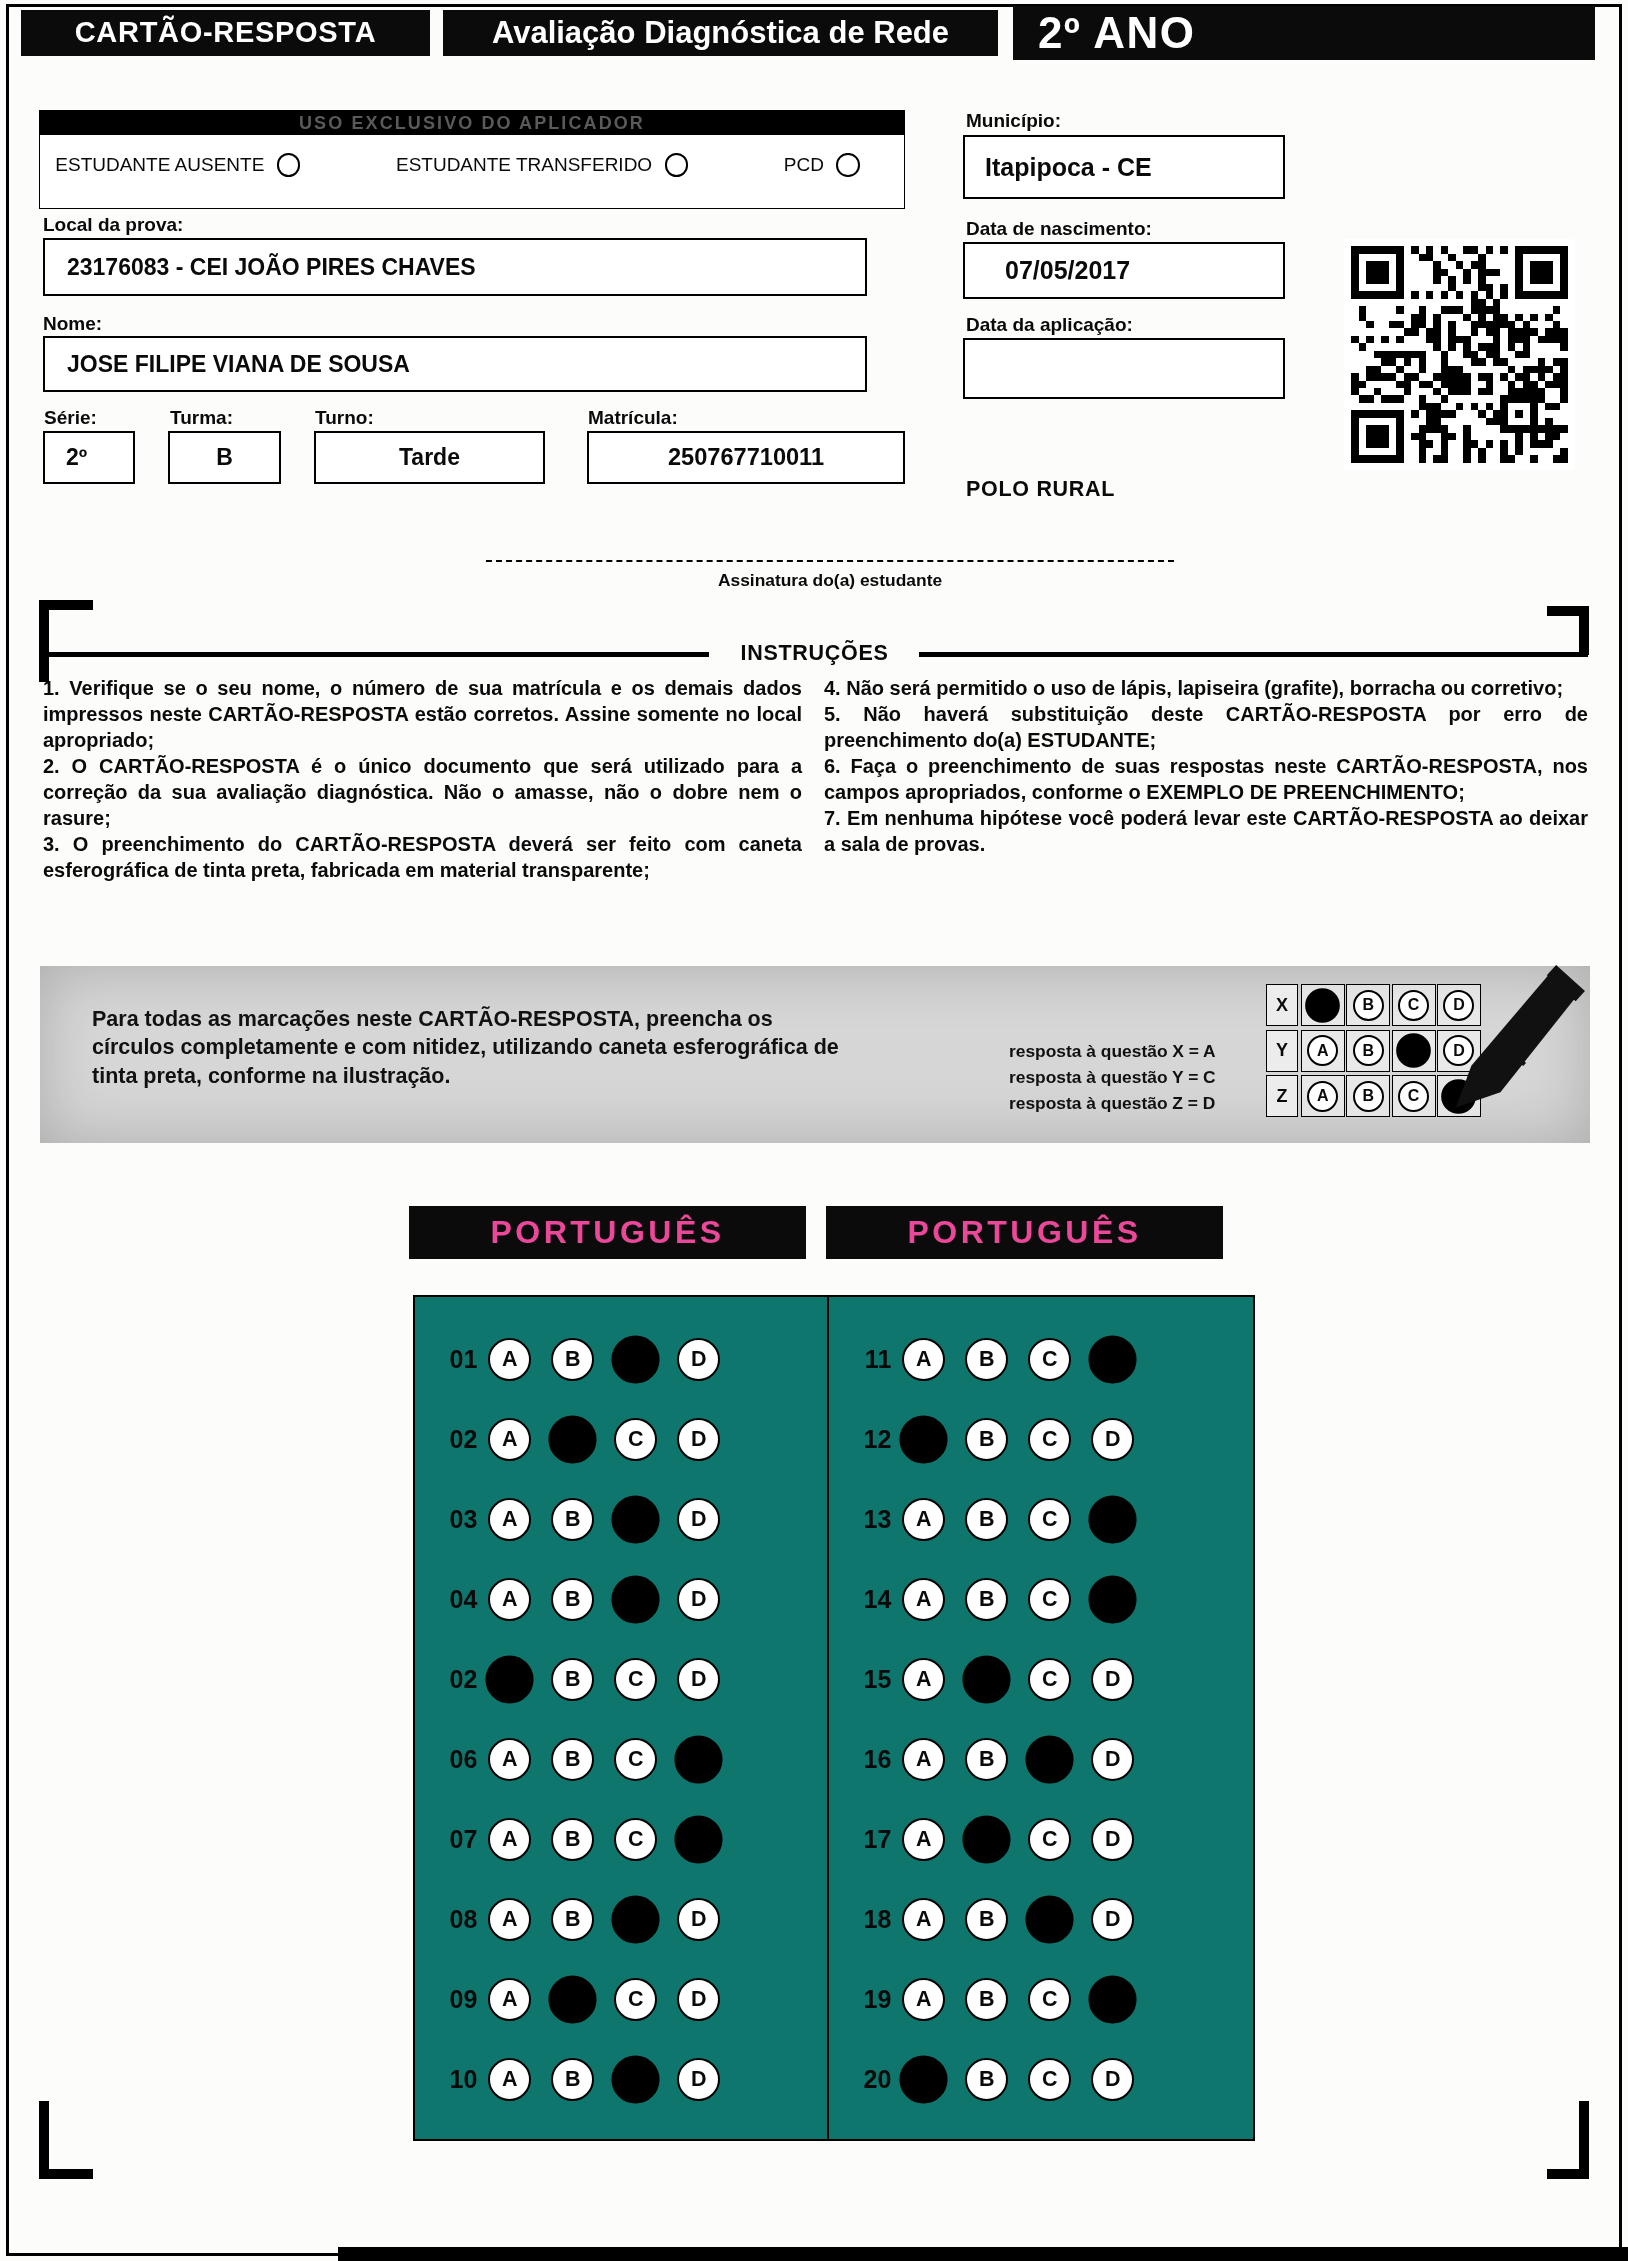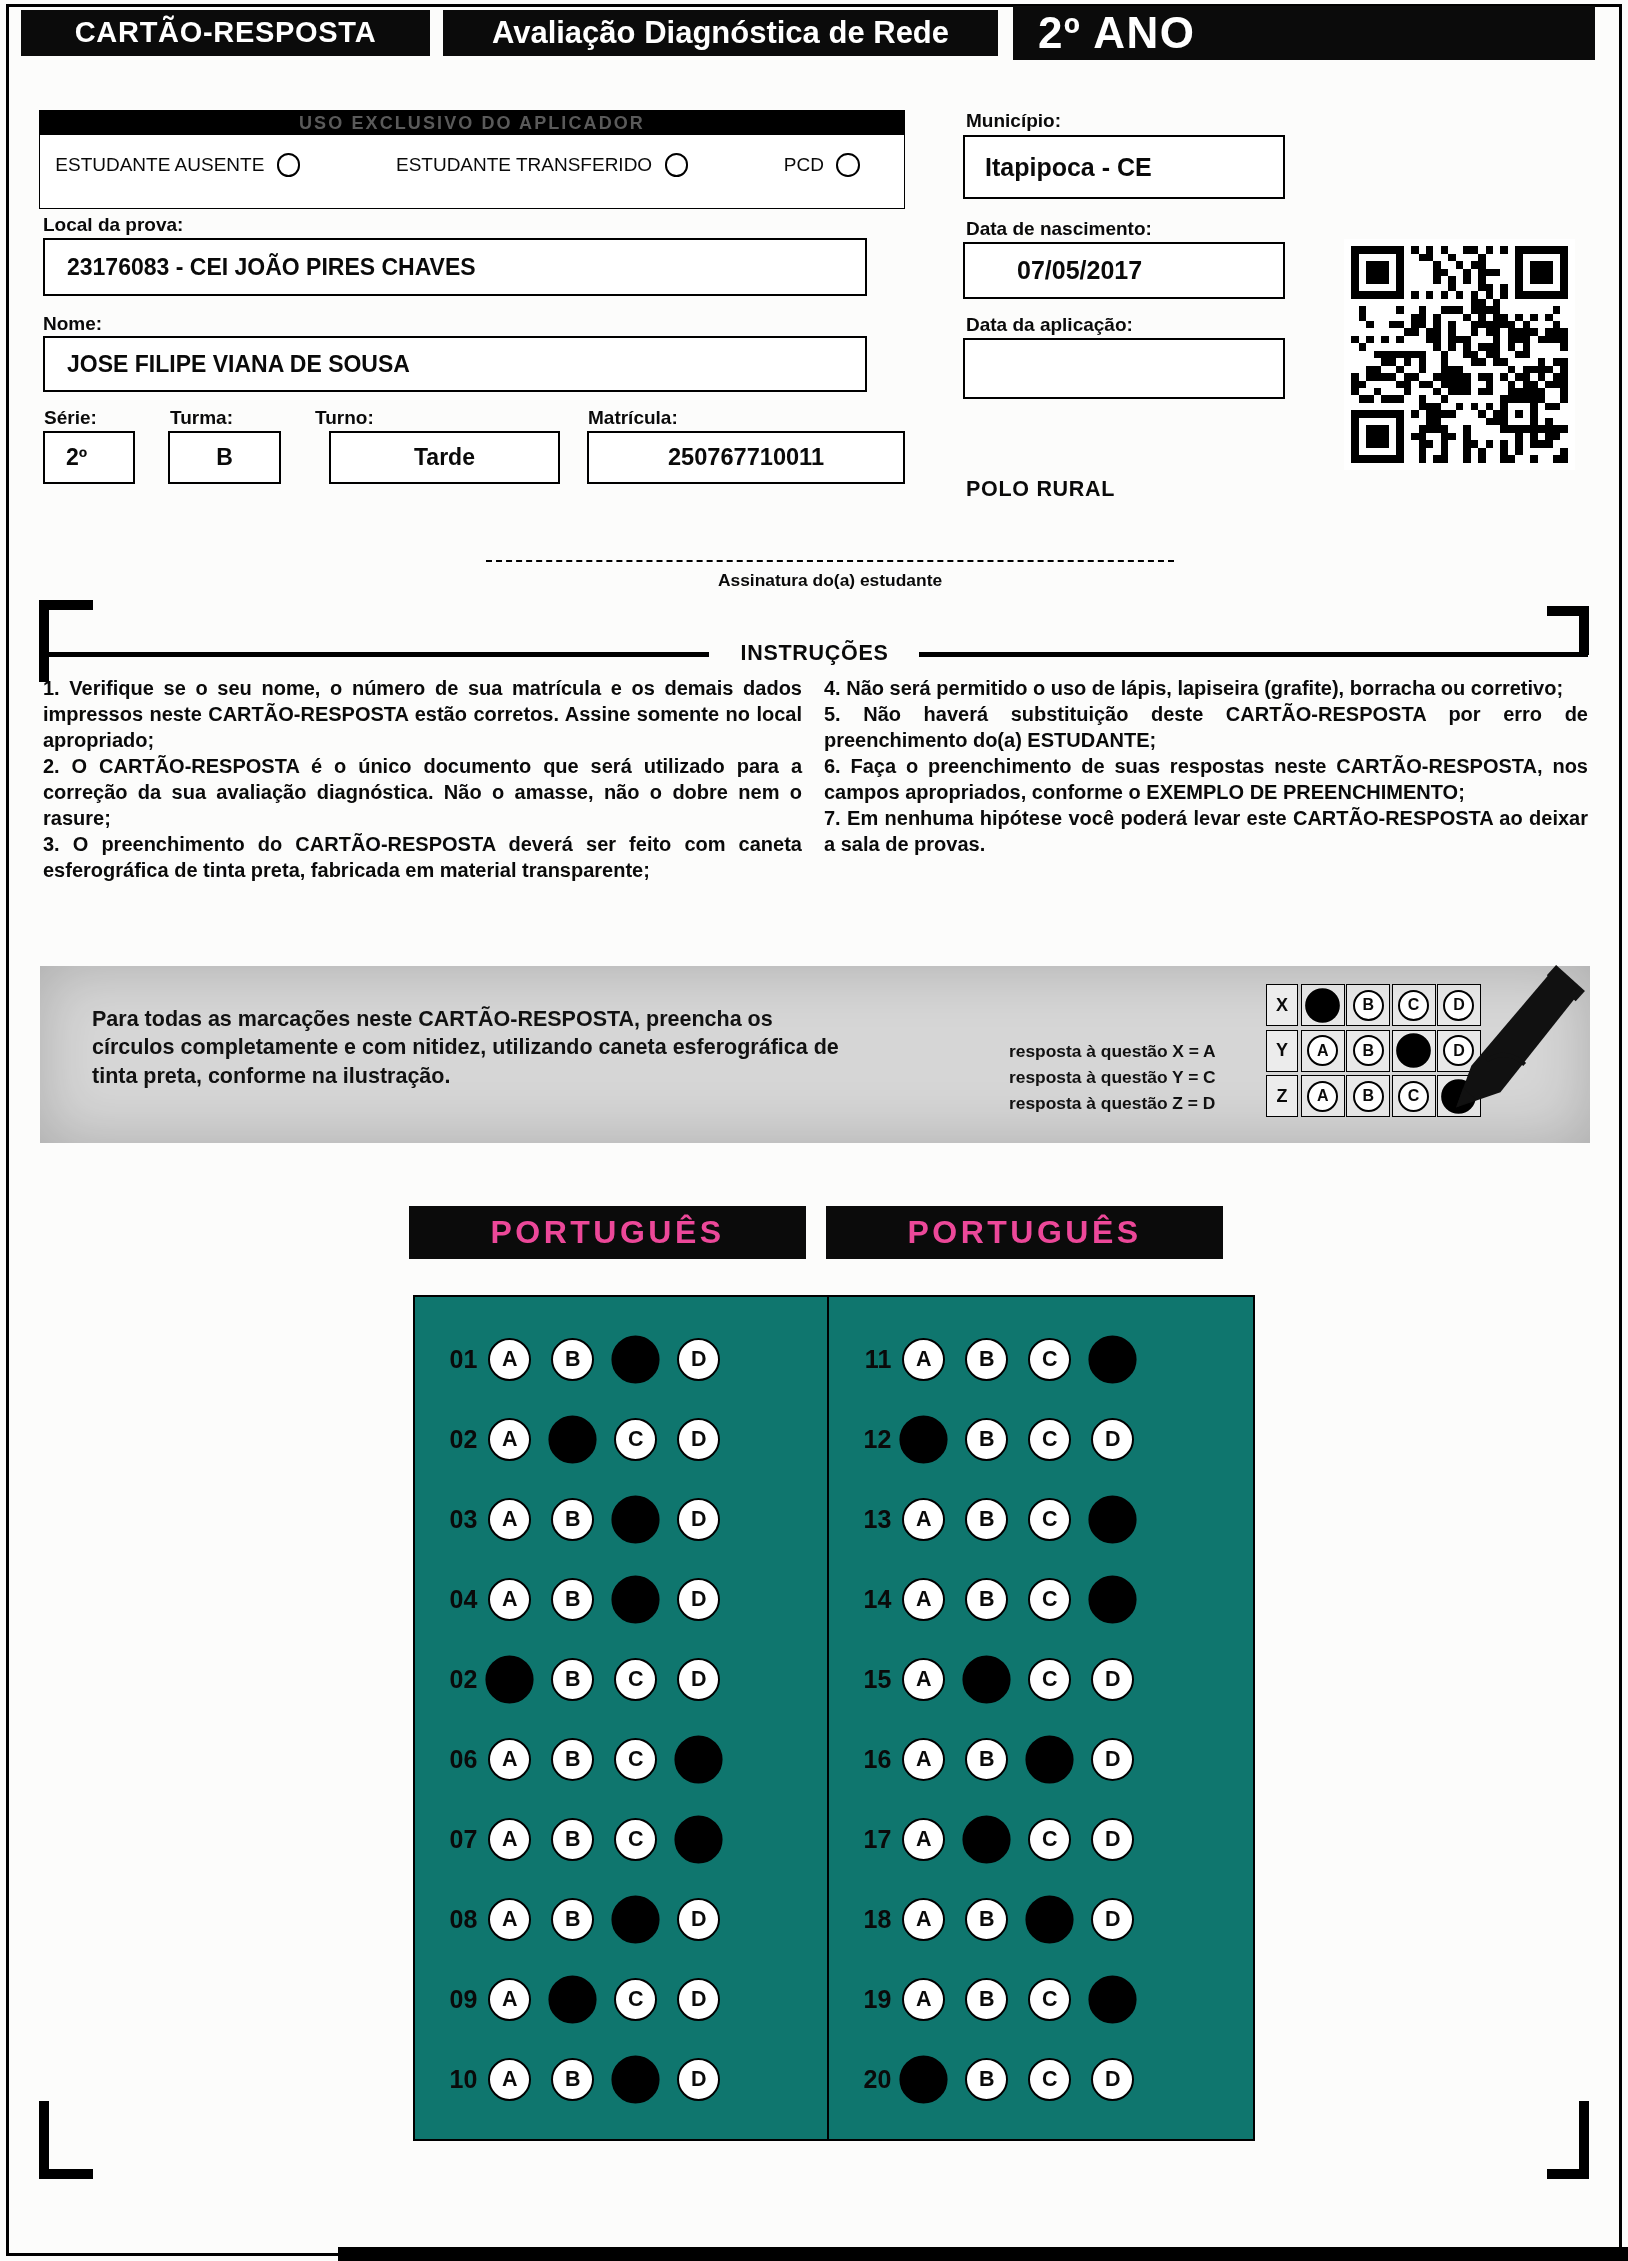--- a/index.html
+++ b/index.html
@@ -100,36 +100,36 @@
   <div class="fbox" style="left:43px;top:431px;width:92px;height:53px;padding-left:21px;">
     <span>2º</span>
   </div>
 
   <div class="lbl" style="left:170px;top:407px;">Turma:</div>
   <div class="fbox center" style="left:168px;top:431px;width:113px;height:53px;">
     <span>B</span>
   </div>
 
   <div class="lbl" style="left:315px;top:407px;">Turno:</div>
-  <div class="fbox center" style="left:314px;top:431px;width:231px;height:53px;margin-left:15px;">
+  <div class="fbox center" style="left:314px;top:431px;width:231px;height:53px;">
     <span>Tarde</span>
   </div>
 
   <div class="lbl" style="left:588px;top:407px;">Matrícula:</div>
   <div class="fbox center" style="left:587px;top:431px;width:318px;height:53px;font-size:23.6px;">
     <span>250767710011</span>
   </div>
 
   <div class="lbl" style="left:966px;top:110px;">Município:</div>
   <div class="fbox" style="left:963px;top:135px;width:322px;height:64px;padding-left:20px;font-size:25px;">
     <span>Itapipoca - CE</span>
   </div>
 
   <div class="lbl" style="left:966px;top:218px;">Data de nascimento:</div>
-  <div class="fbox" style="left:963px;top:242px;width:322px;height:57px;padding-left:52px;font-size:25px;">
+  <div class="fbox" style="left:963px;top:242px;width:322px;height:57px;padding-left:40px;font-size:25px;">
     <span>07/05/2017</span>
   </div>
 
   <div class="lbl" style="left:966px;top:314px;">Data da aplicação:</div>
   <div class="fbox" style="left:963px;top:338px;width:322px;height:61px;padding-left:26.4px;">
     <span></span>
   </div>
 
   <div class="polo">POLO RURAL</div>
 

